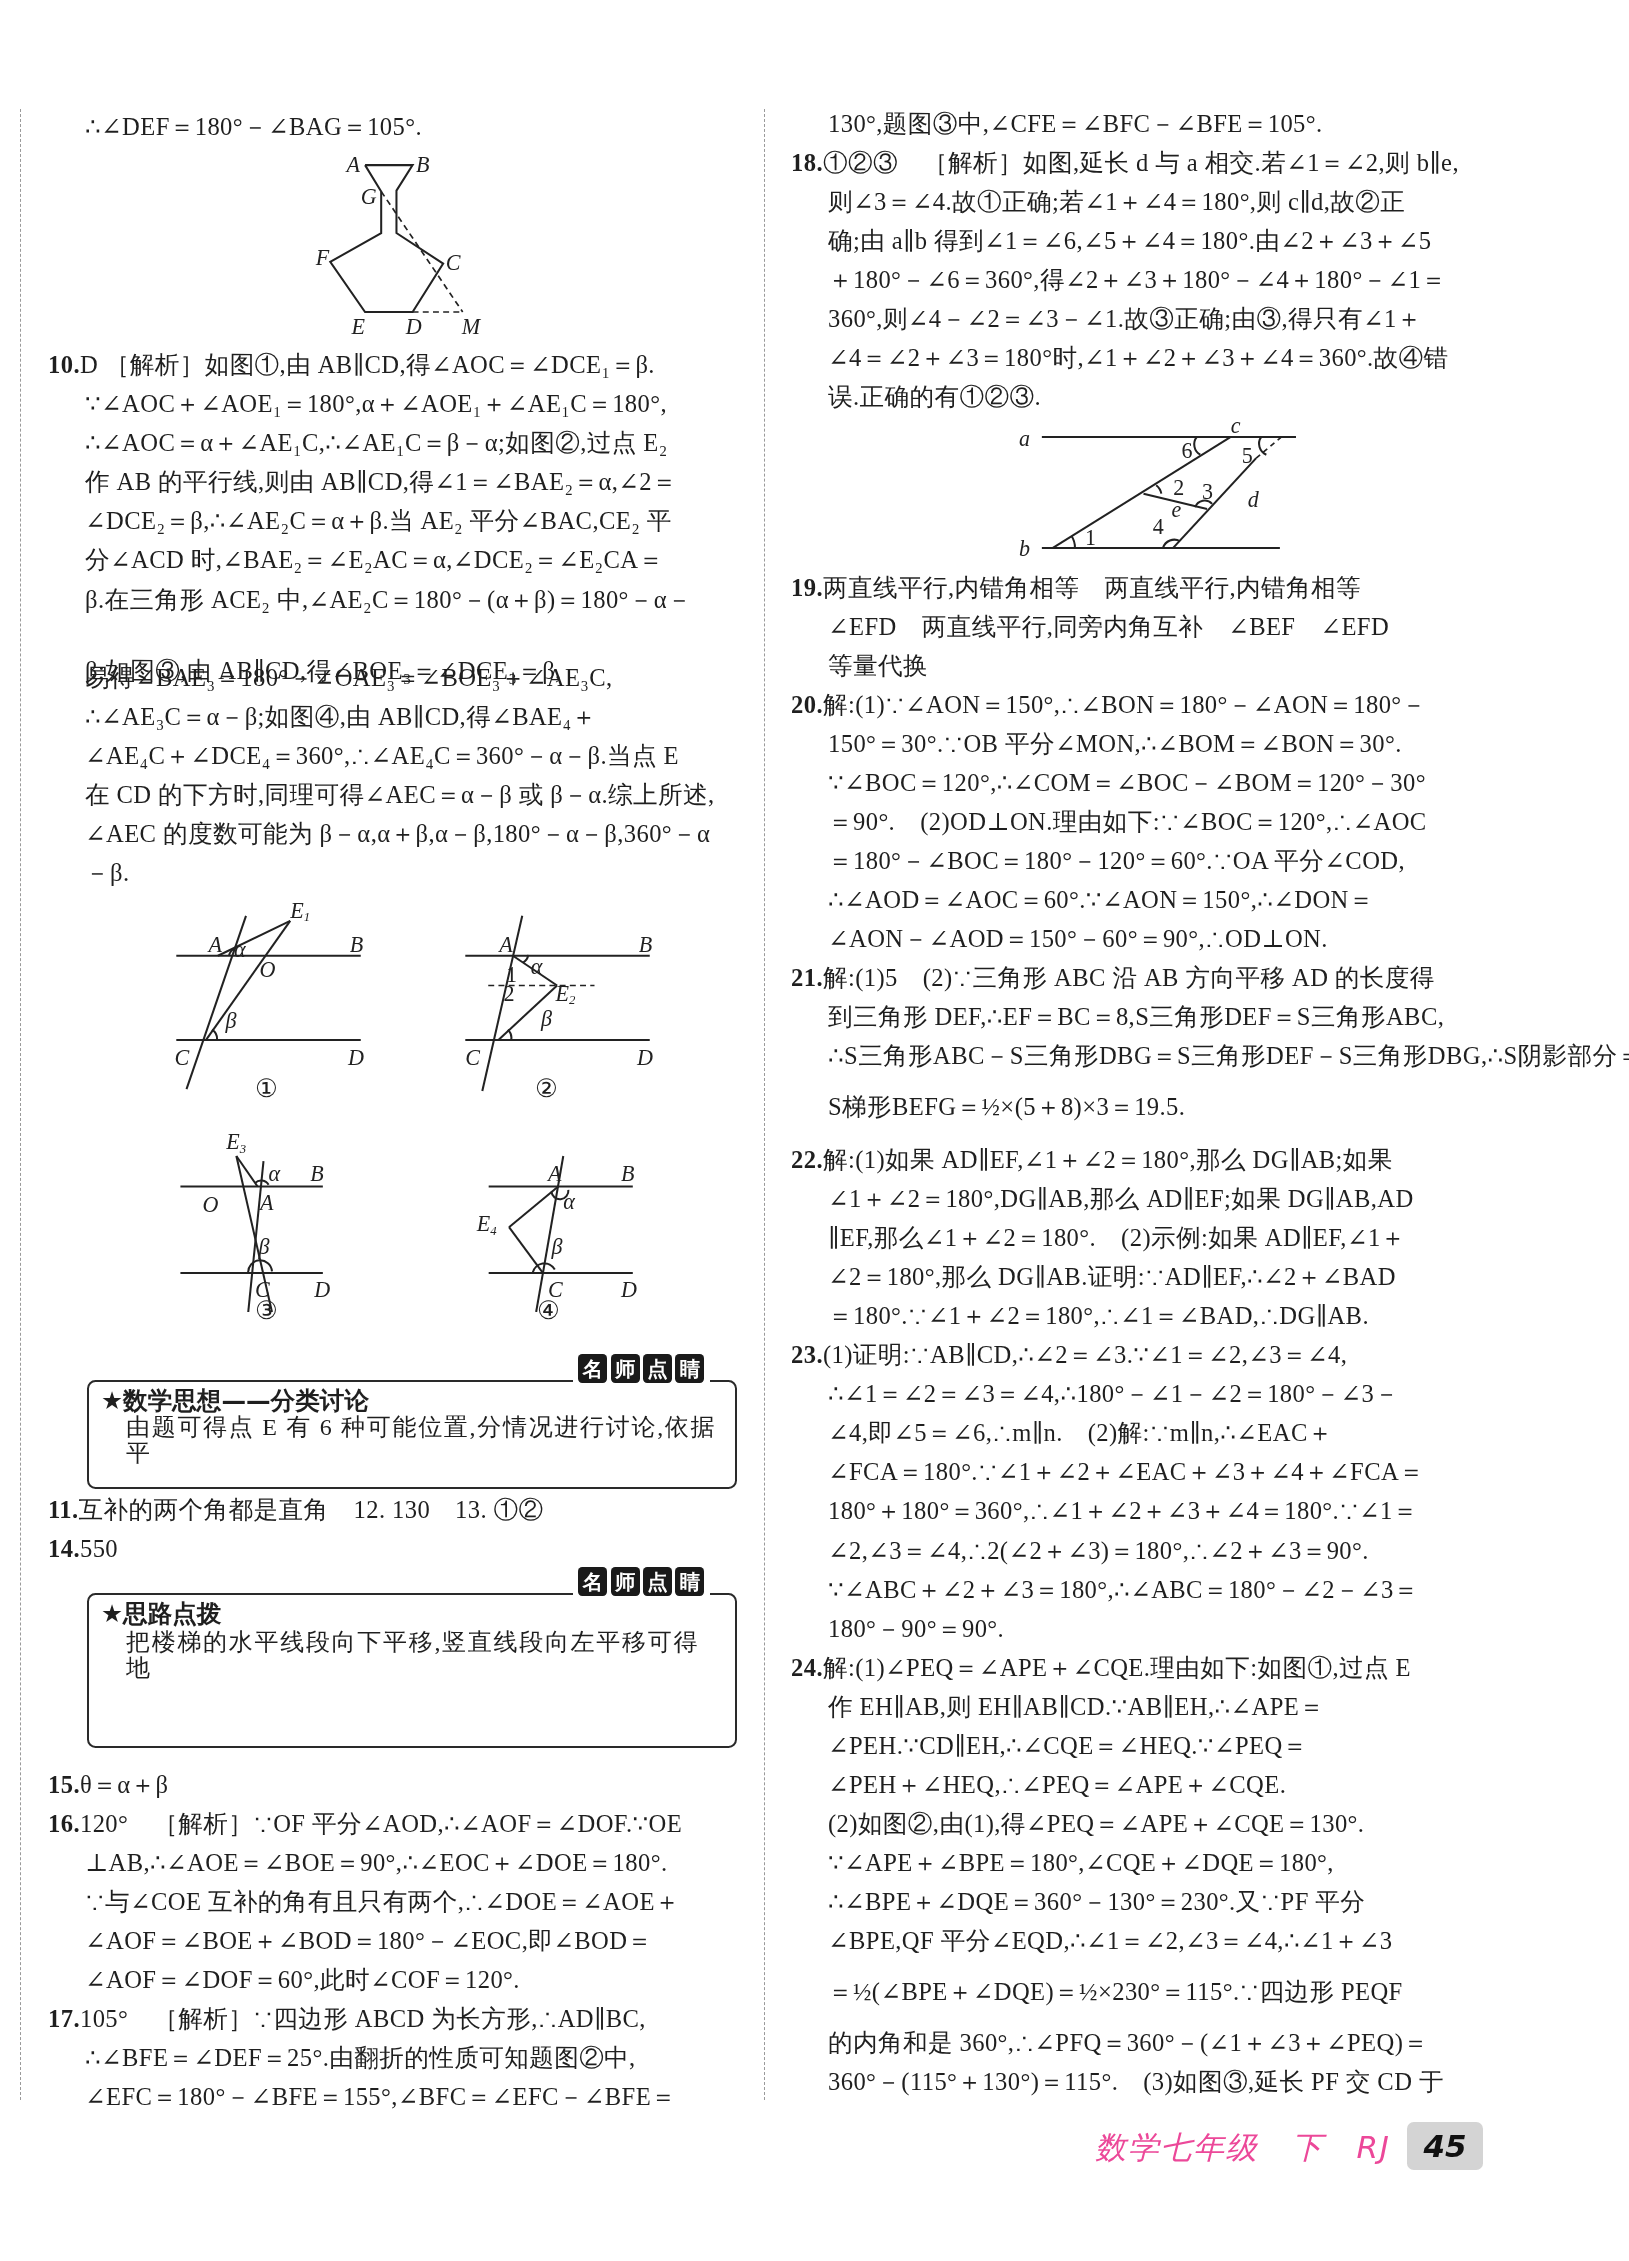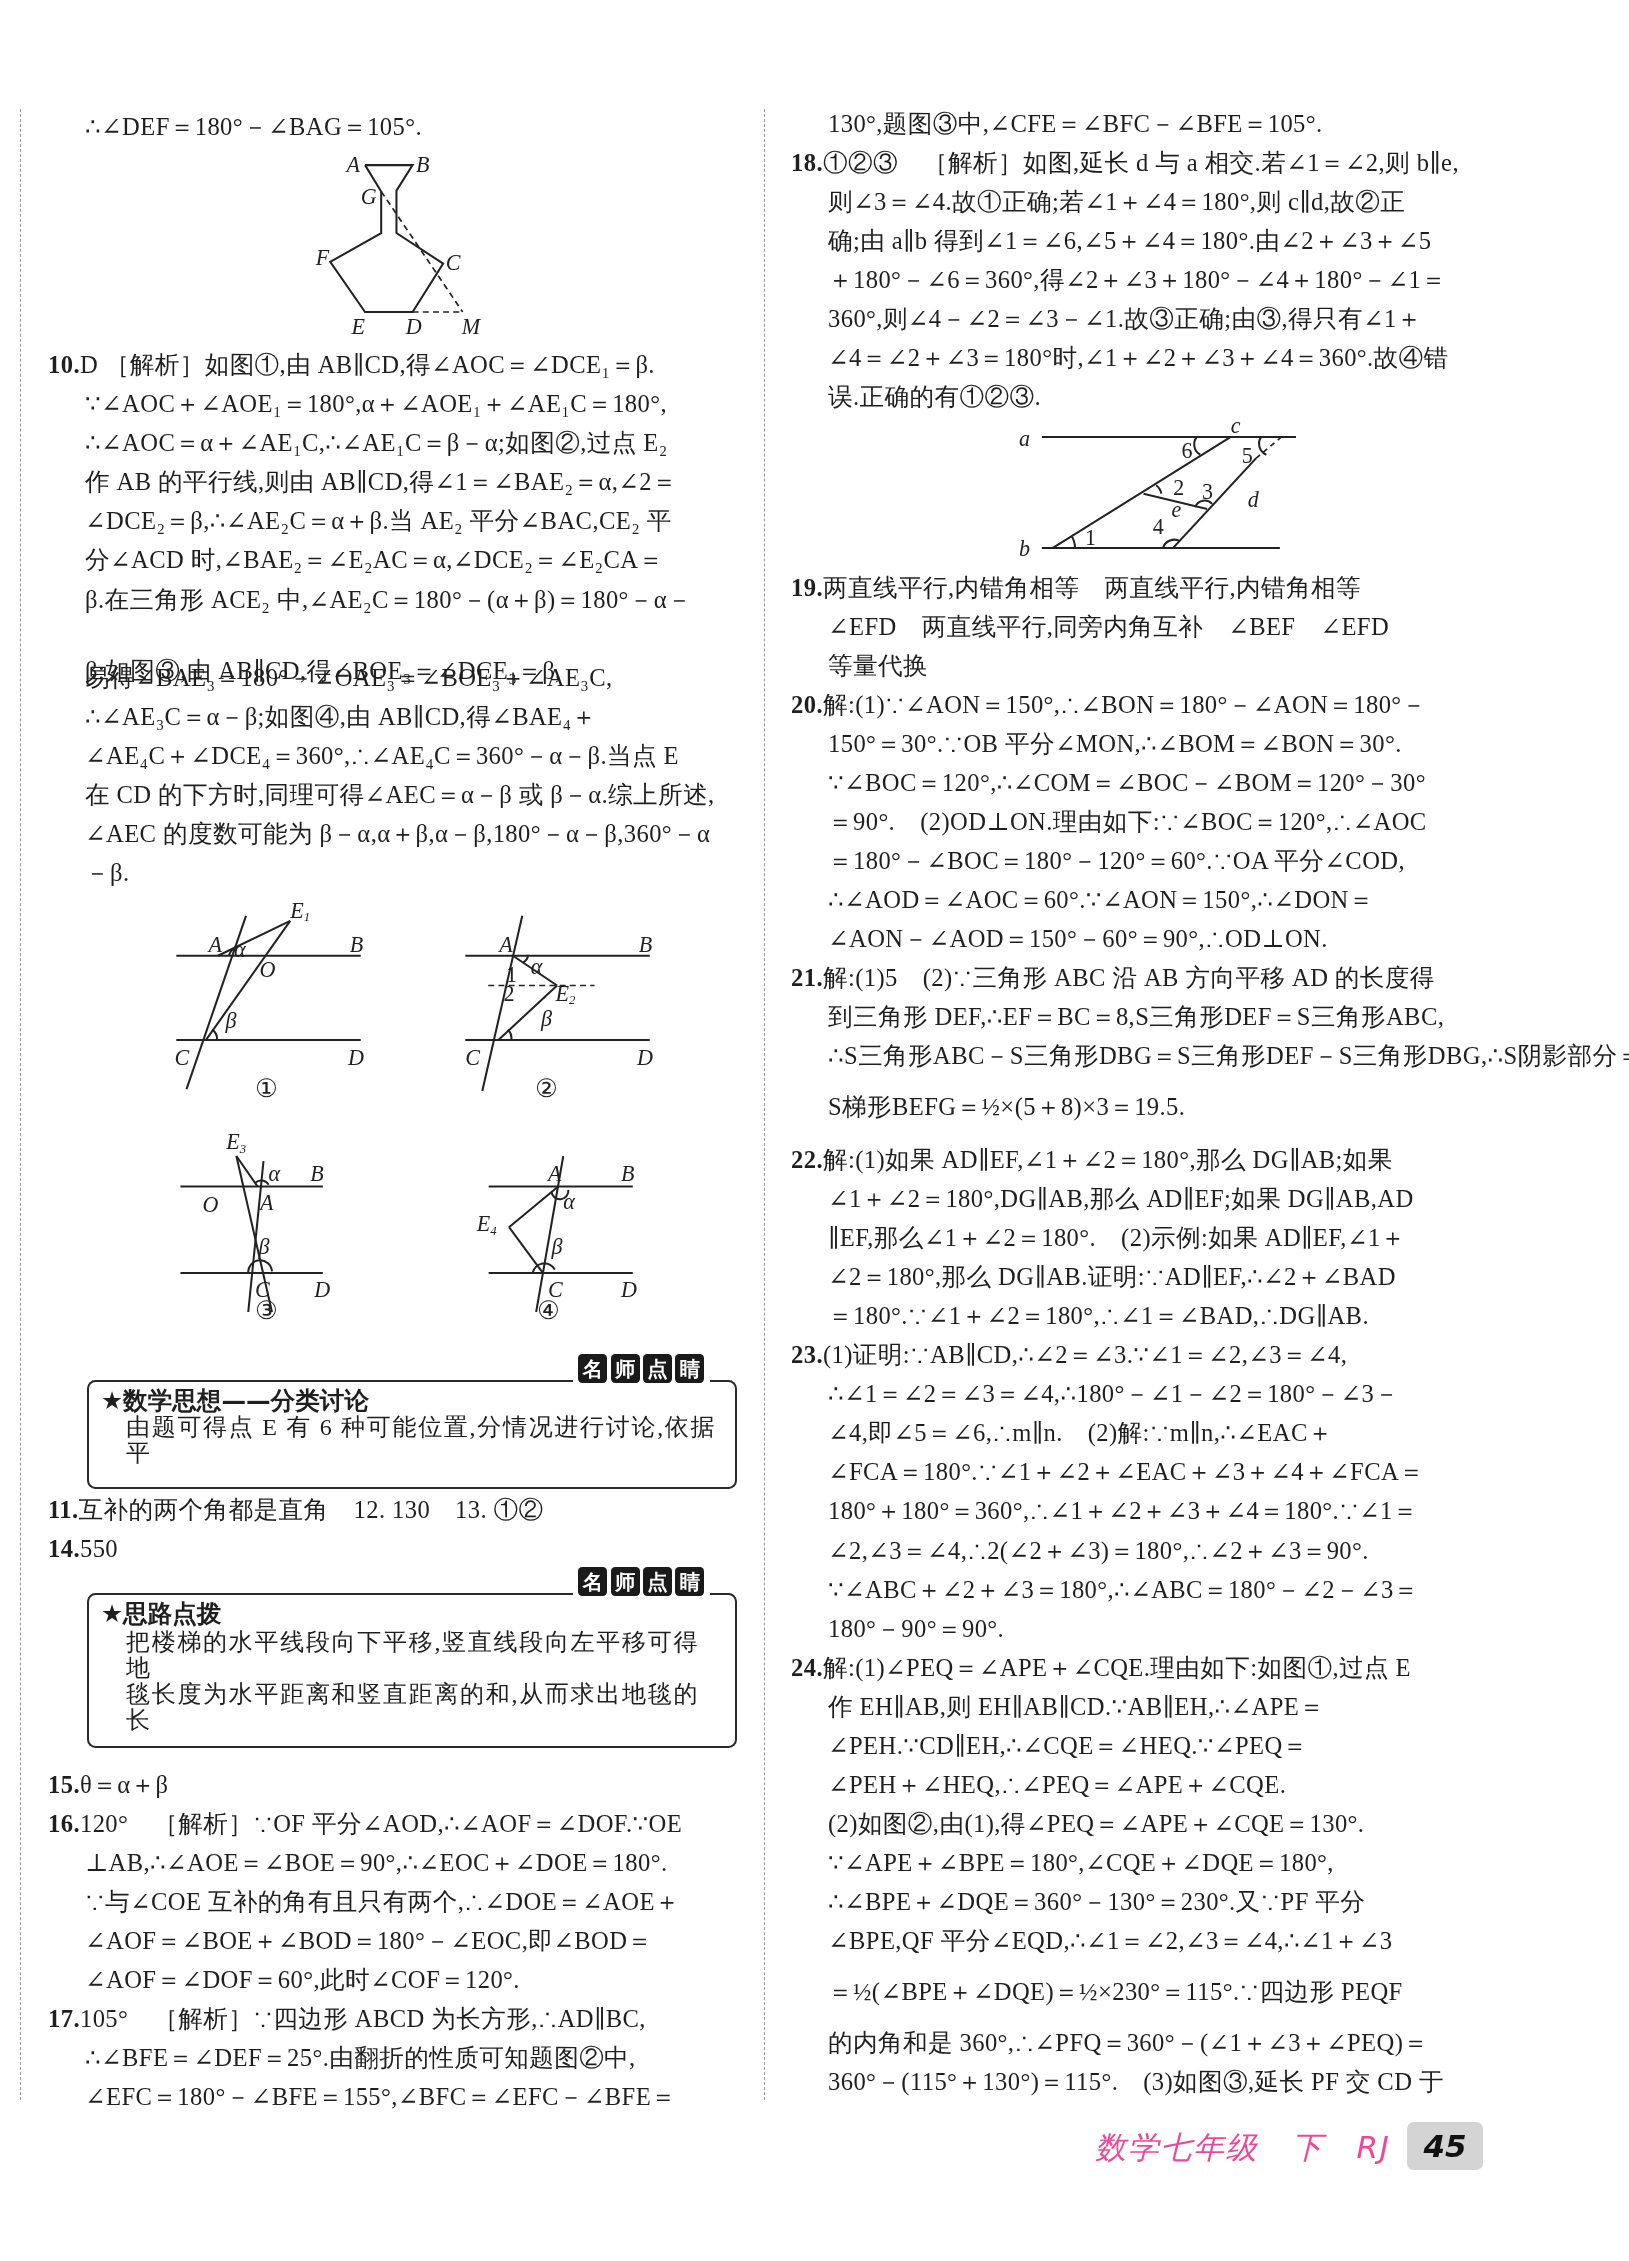--- a/index.html
+++ b/index.html
@@ -254,19 +254,18 @@
 <div class="tipbox" style="top:1593px;height:155px;">
   <div class="badge">
     <span>名</span>
     <span>师</span>
     <span>点</span>
     <span>睛</span>
   </div>
   <div class="tip-title" style="top:1.7px;">★思路点拨</div>
   <div class="tip-body" style="top:34px;">
     <div>把楼梯的水平线段向下平移,竖直线段向左平移可得地</div>
-    <div>毯长度为水平距离和竖直距离的和,从而求出地毯的长</div>
   </div>
 </div>
 
 <div class="footer-text">数学七年级　下　RJ</div>
 <div class="page-badge">45</div>
 
 
 </body></html>

